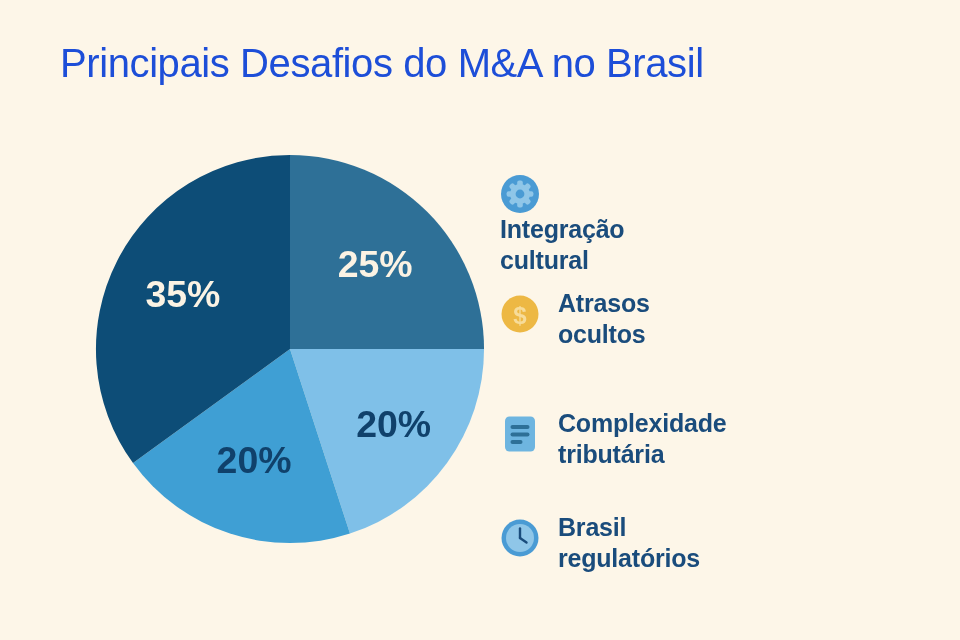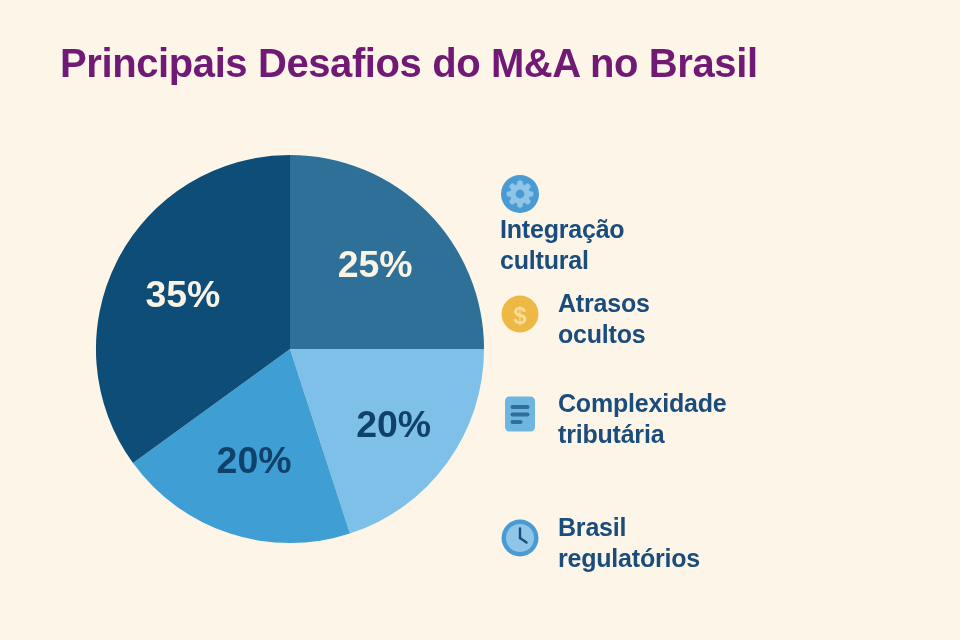--- a/index.html
+++ b/index.html
@@ -23,23 +23,23 @@
     background: #FDF6E8;
   }
 
   
   #chart-title {
     position: absolute;
     left: 60px;
     top: 42px;
     width: 840px;
     font-size: 40px;
-    font-weight: bold;
+    font-weight: normal;
     letter-spacing: -0.4px;
-    color: #701a75;
+    color: #1d4ed8;
     line-height: 1.05;
     white-space: nowrap;
   }
 
   
   #pie-chart-area {
     position: absolute;
     left: 0;
     top: 4px;
     width: 520px;
@@ -71,21 +71,21 @@
   .legend-item {
     position: absolute;
     left: 0;
     display: flex;
     flex-direction: row;
     align-items: flex-start;
     width: 440px;
   }
   .legend-item-0 { top: 0px; flex-direction: column; }
   .legend-item-1 { top: 120px; }
-  .legend-item-2 { top: 220px; }
+  .legend-item-2 { top: 240px; }
   .legend-item-3 { top: 344px; }
 
   .legend-icon {
     flex: 0 0 auto;
     width: 40px;
     height: 40px;
     margin-right: 18px;
     margin-top: 6px;
   }
   .legend-icon svg { display: block; }

